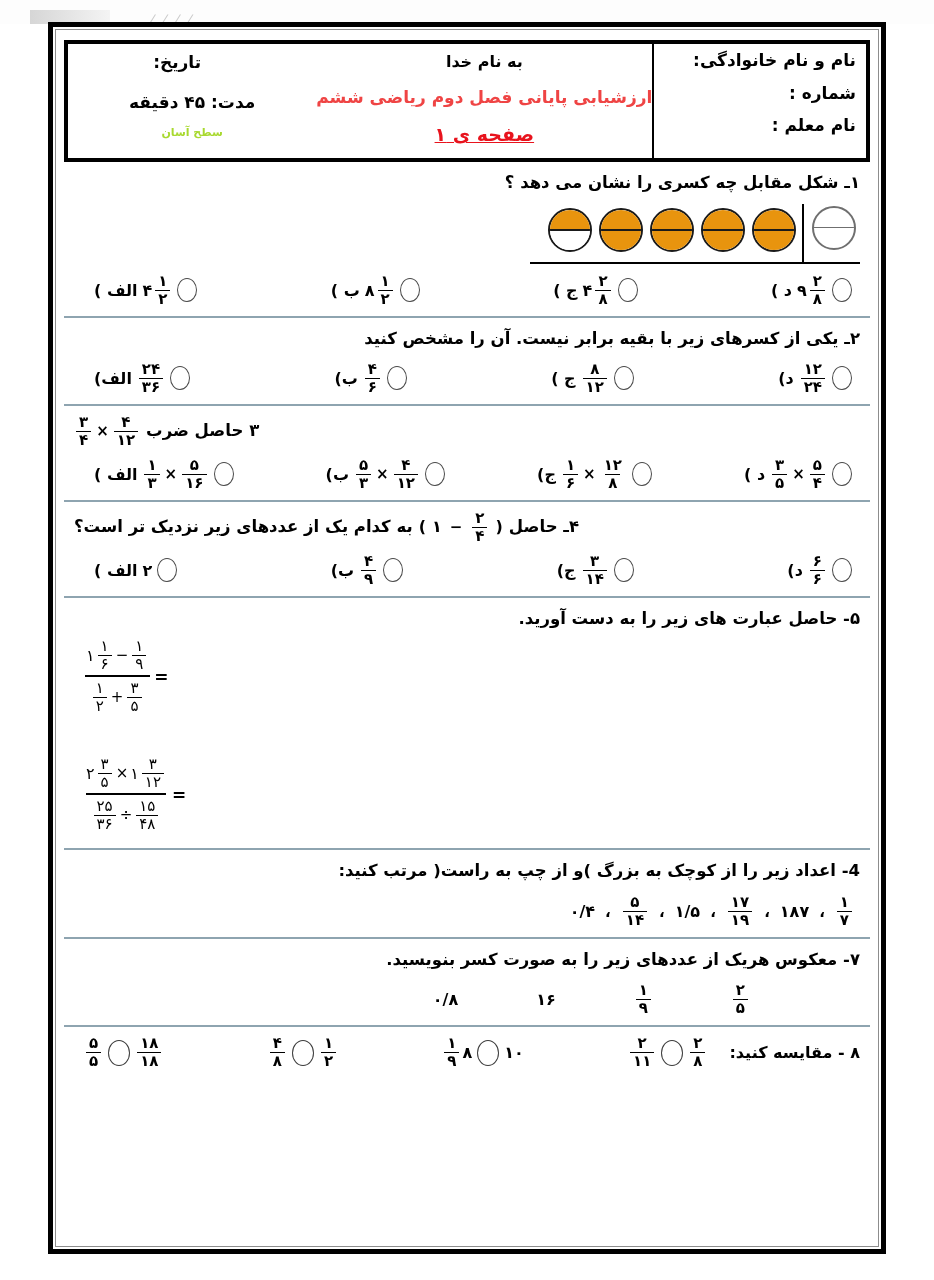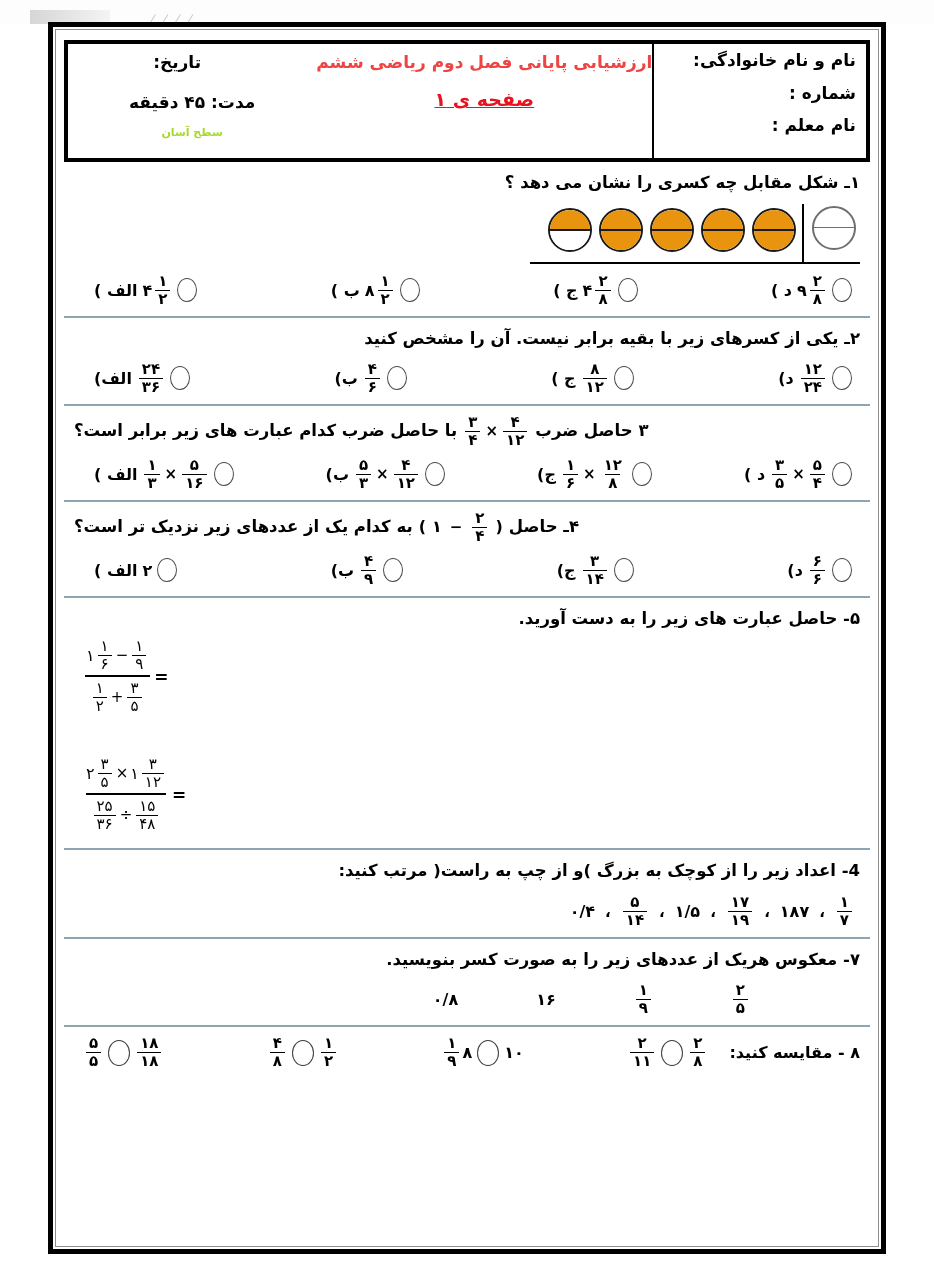--- a/index.html
+++ b/index.html
@@ -340,20 +340,21 @@
 <div class="sheet">
  <div class="sheet-inner">
 
   <div class="header-box">
     <div class="hdr-col hdr-right">
       <div class="hdr-field">نام و نام خانوادگی:</div>
       <div class="hdr-field">شماره :</div>
       <div class="hdr-field">نام معلم :</div>
     </div>
     <div class="hdr-col hdr-mid">
+      <div class="hdr-basmala">به نام خدا</div>
       <div class="hdr-title">ارزشیابی پایانی فصل دوم ریاضی ششم</div>
       <div class="hdr-page">صفحه ی ۱</div>
     </div>
     <div class="hdr-col hdr-left">
       <div class="hdr-date">تاریخ:</div>
       <div class="hdr-time">مدت: ۴۵ دقیقه</div>
       <div class="hdr-level">سطح آسان</div>
     </div>
   </div>
 
@@ -491,21 +492,20 @@
           <span class="frac">
                 <span class="num">۴</span>
                 <span class="den">۱۲</span>
               </span>
           <span class="op">×</span>
           <span class="frac">
                 <span class="num">۳</span>
                 <span class="den">۴</span>
               </span>
         </span>
-        <span>با حاصل ضرب کدام  عبارت های زیر برابر است؟</span>
       </div>
       <div class="opts">
         <div class="opt">
           <span class="bubble"></span>
           <span class="mixed">
             <span class="frac">
                   <span class="num">۵</span>
                   <span class="den">۴</span>
                 </span>
             <span class="op">×</span>

